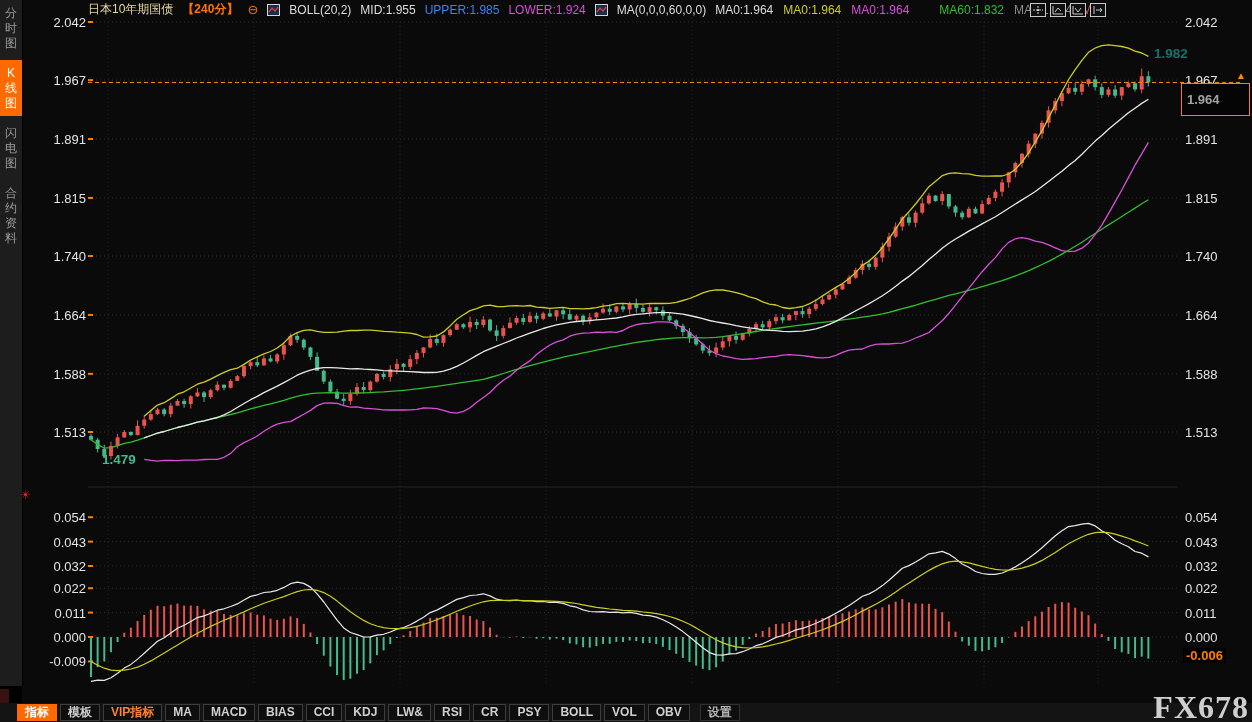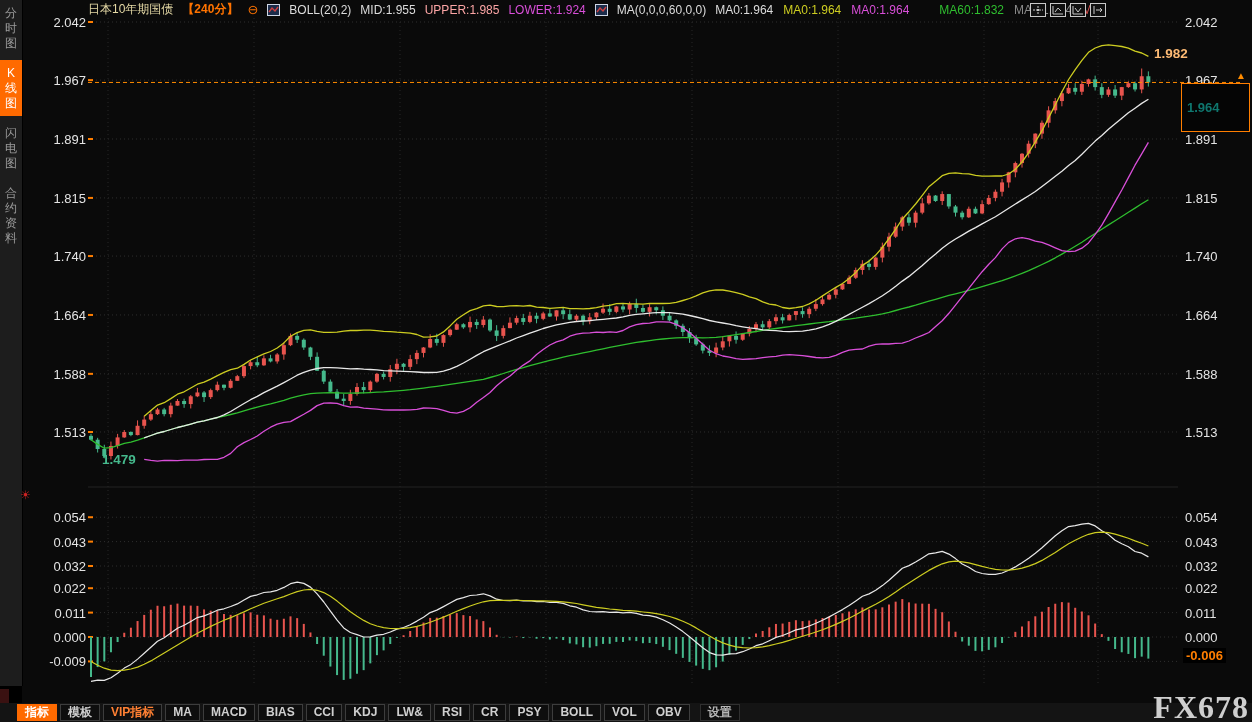--- a/index.html
+++ b/index.html
@@ -11,37 +11,37 @@
   .stab span{display:block;line-height:15px;}
   .stab.active{background:#ff6a00;color:#fff;}
   #side-bottom{position:absolute;left:0;top:686px;width:22px;height:36px;background:#000;}
   #corner-logo{position:absolute;left:0;top:689px;width:9px;height:33px;background:#3a1111;}
   
   #hdr{position:absolute;left:88px;top:0;width:1028px;height:19px;display:flex;align-items:center;gap:9px;
        font-size:12px;white-space:nowrap;overflow:hidden;}
   .t-title{color:#e6daa6;}
   .t-period{color:#ff7300;font-weight:700;}
   .t-minus{color:#ff7300;font-size:13px;line-height:13px;}
-  .c-white{color:#dcdcdc;} .c-yellow{color:#fca5a5;} .c-magenta{color:#d94fd9;}
+  .c-white{color:#dcdcdc;} .c-yellow{color:#3b82f6;} .c-magenta{color:#d94fd9;}
   .mini-icon{display:inline-block;line-height:0;}
   #ma-values span{margin-right:10px;}
   #win-icons{position:absolute;left:1030px;top:3px;display:flex;gap:4px;}
   #win-icons .wicon{line-height:0;}
   
   #chart{position:absolute;left:88px;top:18px;width:1164px;height:672px;}
   
   .pl,.pr,.ml,.mr{position:absolute;font-size:13px;color:#e4e4e4;transform:translateY(-50%);font-weight:400;}
   .pl,.ml{left:40px;width:46px;text-align:right;}
   .pr,.mr{left:1185px;width:62px;text-align:left;}
   
   .abs{position:absolute;}
-  #high-label{left:1154px;top:46px;color:#fdba74;font-weight:700;font-size:13.5px;}
+  #high-label{left:1154px;top:46px;color:#0f766e;font-weight:700;font-size:13.5px;}
   #low-label{left:102px;top:452px;color:#45b98c;font-weight:700;font-size:13.5px;}
-  #price-badge{left:1181px;top:83px;width:57px;border:1px solid #ff7e00;background:#050505;color:#0f766e;
-               font-size:13px;font-weight:700;padding:16px 5px;height:15px;line-height:15px;}
+  #price-badge{left:1181px;top:83px;width:57px;border:1px solid #ff7e00;background:#050505;color:#a3a3a3;
+               font-size:13px;font-weight:700;padding:8px 5px;height:15px;line-height:15px;}
   #macd-badge{left:1183px;top:648px;background:#000;color:#ff7e00;font-size:13px;font-weight:700;padding:0 3px;}
   #price-arrow{left:1236px;top:70px;color:#ff8c00;font-size:10px;}
   #alert-icon{left:20px;top:488px;color:#cc2222;font-size:12px;}
   #macd-legend{position:absolute;left:89px;top:489px;font-size:12px;white-space:nowrap;}
   #macd-legend span{margin-right:12px;}
   
   #xaxis{position:absolute;left:0;top:684px;width:1252px;height:18px;background:#0a0a0a;}
   .xl{position:absolute;top:1px;color:#e8e8e8;font-weight:700;font-size:12.5px;}
   #period-sel{position:absolute;left:29px;top:1px;color:#ff7e00;font-weight:700;font-size:12.5px;cursor:pointer;}
   #session{position:absolute;left:944px;top:1px;background:#050505;color:#ff8c00;font-weight:700;font-size:12.5px;padding:0 2px;}

